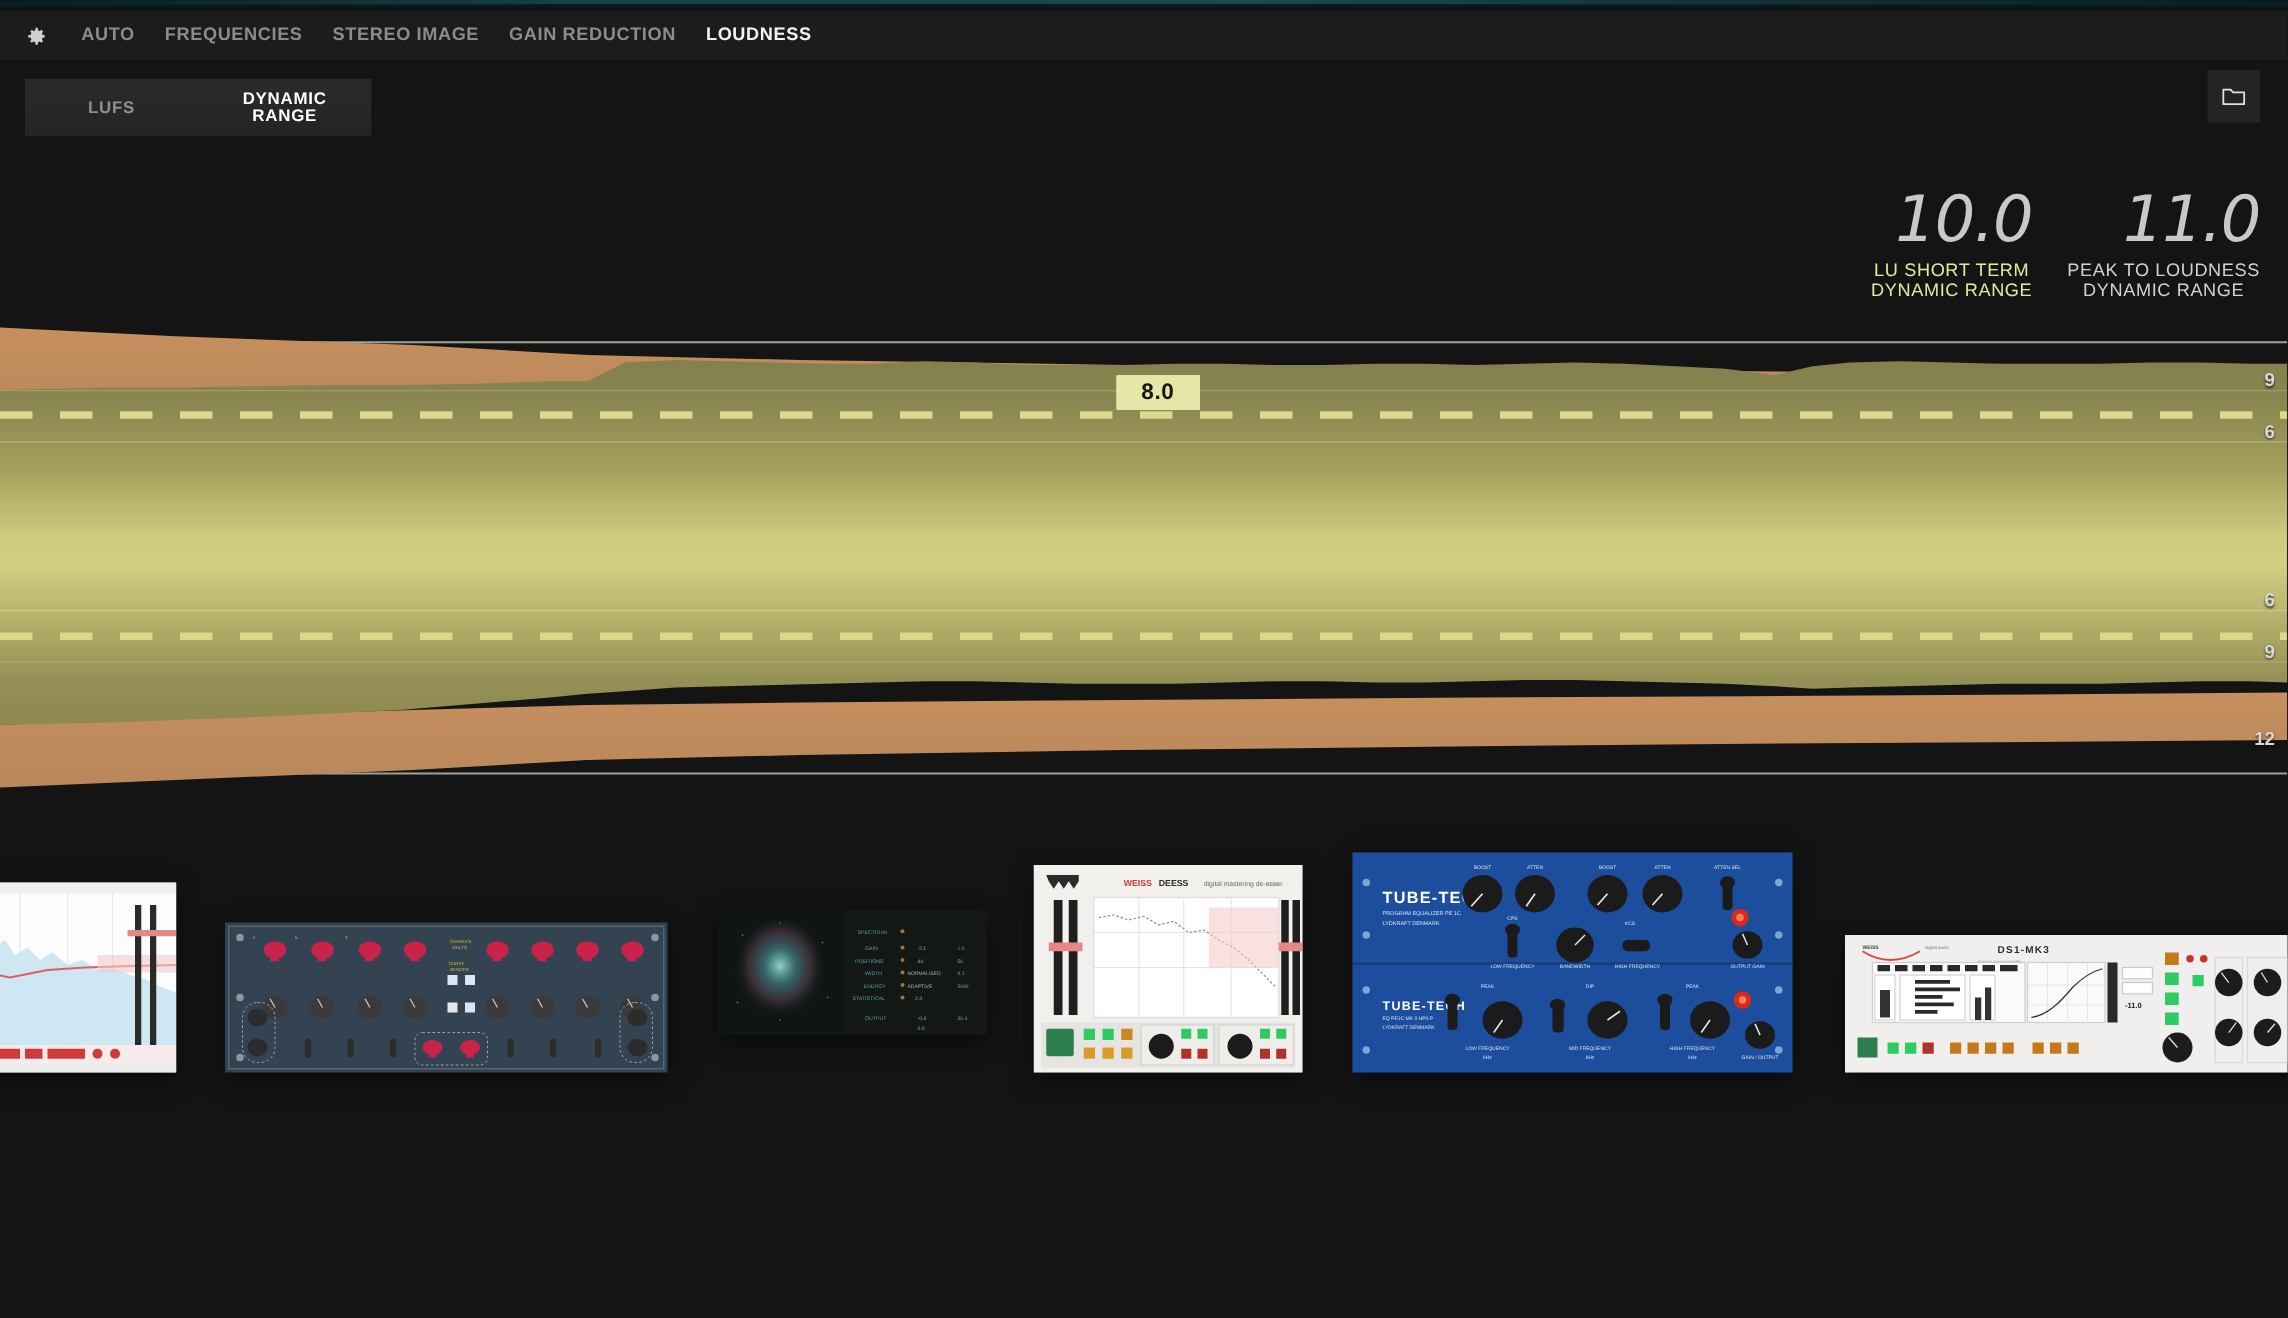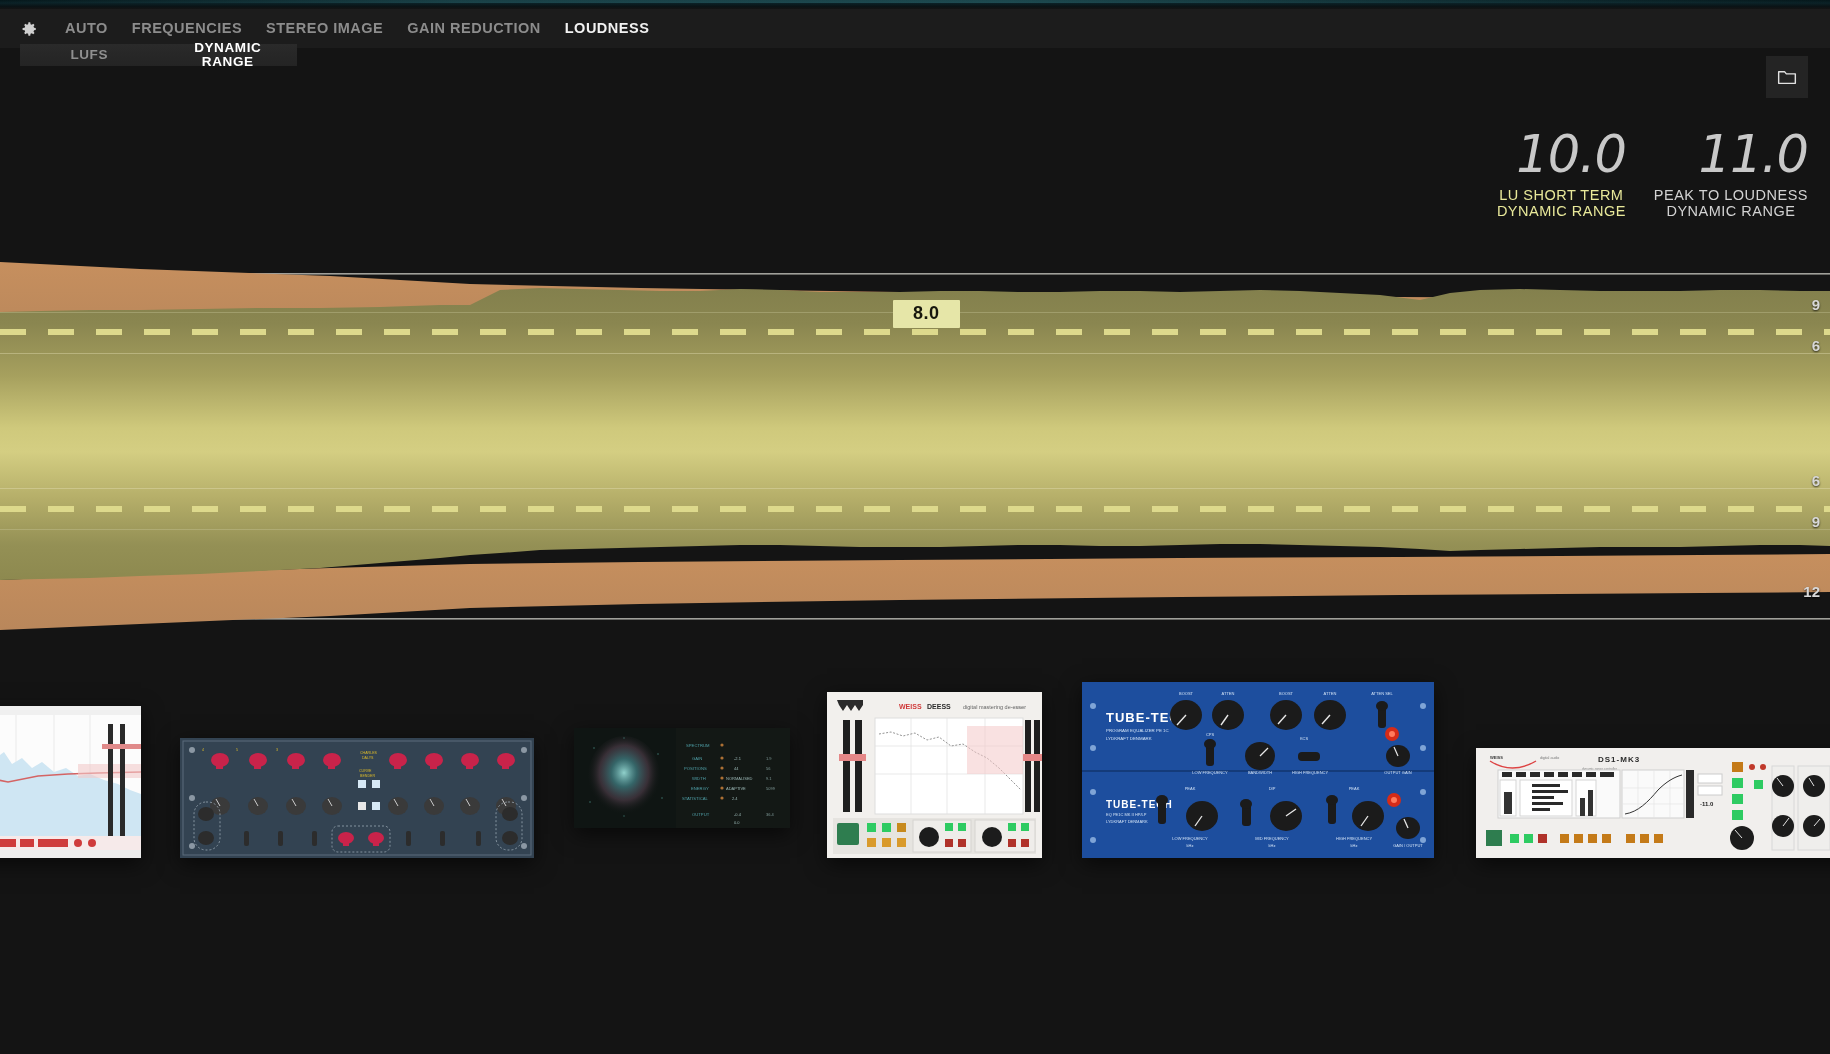--- a/index.html
+++ b/index.html
@@ -37,38 +37,38 @@
     font-size: 14.5px; font-weight: bold; letter-spacing: .5px;
     color: #8c8c8c; padding: 0 9px; white-space: nowrap;
     line-height: 39px; cursor: default;
   }
   .navitem.active { color: #f2f2f2; }
   .topbar-right { margin-left: auto; display:flex; align-items:center; padding-right: 22px; }
   .topbar-right .navitem { padding: 0 11px; }
 
   
   .subtoggle {
-    position: absolute; left: 20px; top: 44px; width: 277px; height: 22px;
+    position: absolute; left: 20px; top: 63px; width: 277px; height: 46px;
     background: linear-gradient(180deg,#2a2a2a 0%, #242424 100%);
     display: flex; align-items: center;
   }
   .subtoggle .seg {
     flex: 1; text-align: center; font-size: 13.5px; font-weight: bold;
     letter-spacing: .6px; color: #8f8f8f; line-height: 1.06;
   }
   .subtoggle .seg.active { color: #ffffff; }
 
   
   .folder-btn {
     position: absolute; right: 22px; top: 56px; width: 42px; height: 42px;
     background: #242424; display:flex; align-items:center; justify-content:center;
   }
 
   
-  .readouts { position:absolute; right: 22px; top: 132px; display:flex; gap: 28px; }
+  .readouts { position:absolute; right: 22px; top: 154px; display:flex; gap: 28px; }
   .readout { text-align: right; }
   .readout .val {
     font-size: 51px; font-weight: 300; font-style: italic; letter-spacing: -1px;
     color: #c8c8c8; line-height: .9; font-family: "DejaVu Sans", sans-serif;
   }
   .readout .lab {
     font-size: 14.5px; font-weight: normal; letter-spacing: .5px; line-height: 1.12;
     margin-top: 9px; white-space: pre-line; text-align: center;
   }
   .readout.accent .lab { color: #e8e89a; }

